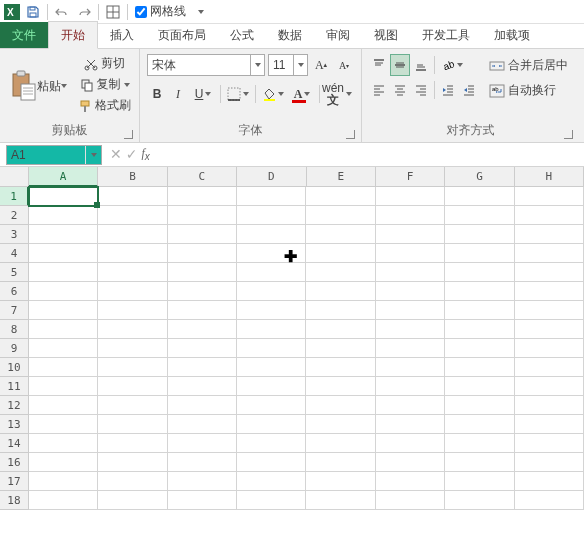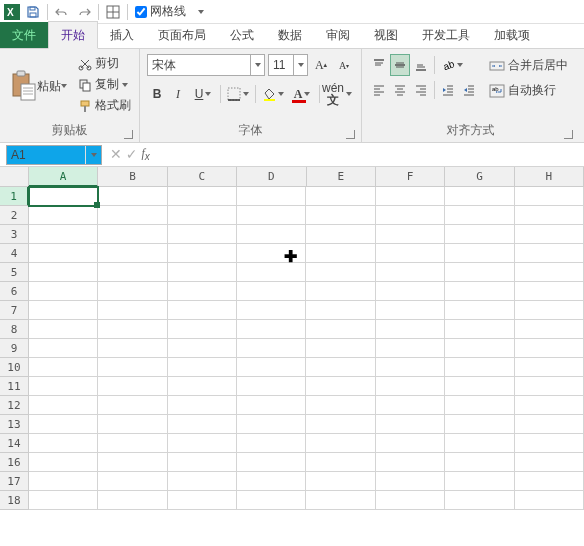--- a/index.html
+++ b/index.html
@@ -8,52 +8,52 @@
 .qat { height: 24px; background: #fff; display: flex; align-items: center; padding: 0 2px; border-bottom: 1px solid #e0e0e0; }
 .qat .logo { width: 20px; height: 20px; display: flex; align-items: center; justify-content: center; }
 .qat .btn { width: 22px; height: 22px; display: flex; align-items: center; justify-content: center; cursor: pointer; }
 .qat .sep { width: 1px; height: 16px; background: #ccc; margin: 0 3px; }
 .qat .chk { display: flex; align-items: center; gap: 3px; margin-left: 4px; }
 .qat .chk input { width: 12px; height: 12px; }
 
 .tabs { height: 25px; background: #fff; display: flex; align-items: flex-end; border-bottom: 1px solid #d4d4d4; }
 .tab { padding: 5px 12px 4px; cursor: pointer; font-size: 12px; color: #444; }
 .tab.file { background: #217346; color: #86efac; }
-.tab.active { background: #f1f1f1; border: 1px solid #d4d4d4; border-bottom: 1px solid #f1f1f1; color: #4c1d95; margin-bottom: -1px; }
+.tab.active { background: #f1f1f1; border: 1px solid #d4d4d4; border-bottom: 1px solid #f1f1f1; color: #7f1d1d; margin-bottom: -1px; }
 
 .ribbon { height: 94px; background: #f1f1f1; border-bottom: 1px solid #d4d4d4; display: flex; }
 .group { border-right: 1px solid #d4d4d4; display: flex; flex-direction: column; padding: 3px 4px 0; }
 .group-body { flex: 1; display: flex; }
 .group-label { text-align: center; font-size: 12px; color: #666; padding: 2px 0 3px; position: relative; }
 .group-label::after { content: ""; position: absolute; right: 2px; bottom: 3px; width: 8px; height: 8px; border: 1px solid #888; border-top: none; border-left: none; }
 
 .clip-left { display: flex; flex-direction: row; align-items: center; justify-content: center; padding: 2px 4px; border: 1px solid transparent; }
 .paste-icon { width: 28px; height: 32px; }
-.clip-right { display: flex; flex-direction: column; gap: 2px; padding: 2px 2px 0 4px; }
+.clip-right { display: flex; flex-direction: column; gap: 2px; padding: 2px 2px 0 4px; align-items: center; }
 .clip-row { display: flex; align-items: center; gap: 3px; padding: 1px 2px; cursor: pointer; }
 
 .font-body { display: flex; flex-direction: column; gap: 7px; padding: 2px 3px; }
 .font-row1 { display: flex; gap: 3px; align-items: center; }
 .font-select { width: 118px; height: 22px; border: 1px solid #ababab; background: #fff; display: flex; align-items: center; padding: 0 4px; font-size: 12px; position: relative; }
 .font-select .dd { position: absolute; right: 0; top: 0; width: 14px; height: 100%; border-left: 1px solid #ababab; display: flex; align-items: center; justify-content: center; }
 .size-select { width: 40px; height: 22px; border: 1px solid #ababab; background: #fff; display: flex; align-items: center; padding: 0 4px; position: relative; }
 .size-select .dd { position: absolute; right: 0; top: 0; width: 14px; height: 100%; border-left: 1px solid #ababab; display: flex; align-items: center; justify-content: center; }
 .sq { width: 20px; height: 22px; border: 1px solid transparent; display: flex; align-items: center; justify-content: center; cursor: pointer; }
 .font-row2 { display: flex; gap: 1px; align-items: center; }
 .sq-dd { width: 28px; height: 22px; display: flex; align-items: center; justify-content: center; cursor: pointer; border: 1px solid transparent; position: relative; }
 .sq-dd .arr { margin-left: 2px; }
 .vline { width: 1px; height: 18px; background: #ccc; margin: 0 2px; }
 
 .align-body { display: flex; flex-direction: column; gap: 3px; padding: 2px 3px; }
 .align-row { display: flex; gap: 1px; align-items: center; }
 .wrap-body { display: flex; flex-direction: column; gap: 2px; padding: 2px 3px; }
 .wrap-row { display: flex; align-items: center; gap: 3px; padding: 2px 3px; cursor: pointer; border: 1px solid transparent; }
 
 .fbar { height: 24px; display: flex; align-items: center; border-bottom: 1px solid #d4d4d4; }
-.namebox { width: 96px; height: 20px; border: 1px solid #ababab; margin: 0 2px 0 6px; background: #0ea5e9; display: flex; align-items: center; padding: 0 4px; position: relative; }
+.namebox { width: 96px; height: 20px; border: 1px solid #ababab; margin: 0 2px 0 6px; background: #14b8a6; display: flex; align-items: center; padding: 0 4px; position: relative; }
 .namebox .dd { position: absolute; right: 0; top: 0; width: 16px; height: 100%; border-left: 1px solid #e0e0e0; display: flex; align-items: center; justify-content: center; }
 .fbar-btns { display: flex; align-items: center; gap: 4px; padding: 0 6px; color: #b0b0b0; }
 .fbar-btns .fx { font-style: italic; font-family: serif; color: #666; }
 .formula-input { flex: 1; height: 20px; border: none; padding: 0 4px; outline: none; font-size: 12px; }
 
 .grid { position: relative; }
 .col-headers { display: flex; height: 20px; }
 .corner { width: 30px; height: 20px; background: #f0f0f0; border-right: 1px solid #ccc; border-bottom: 1px solid #ccc; }
 .col-h { width: 72px; height: 20px; background: #f0f0f0; border-right: 1px solid #ccc; border-bottom: 1px solid #ccc; display: flex; align-items: center; justify-content: center; font-family: Consolas, monospace; font-size: 11px; color: #555; cursor: pointer; }
 .col-h.sel { background: #d3f0e0; border-bottom: 2px solid #217346; color: #217346; }

